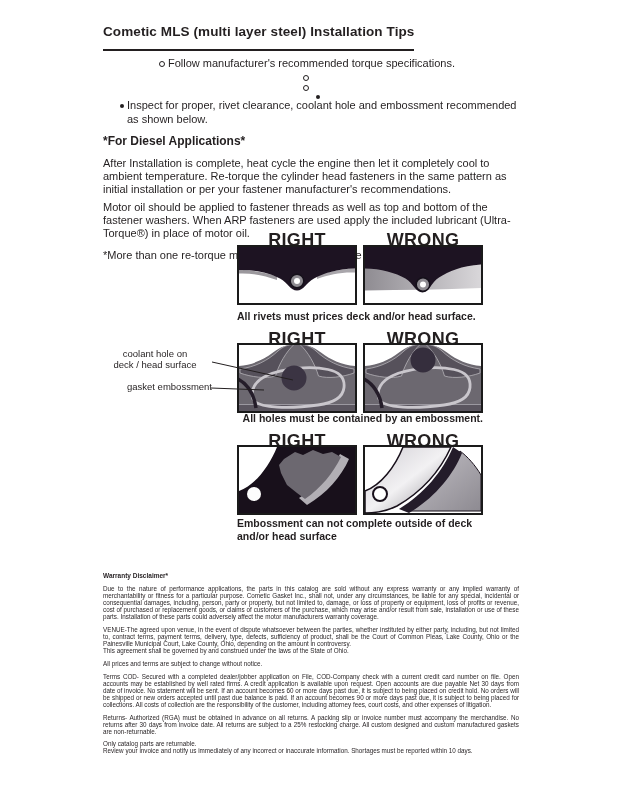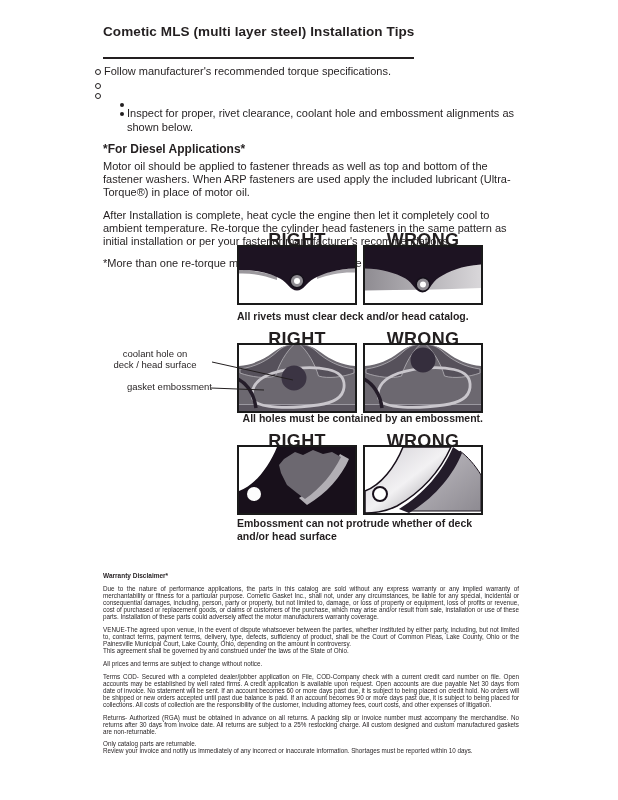--- a/index.html
+++ b/index.html
@@ -6,24 +6,24 @@
   body{background:#ffffff;}
   #page{
     position:relative;width:618px;height:800px;background:#ffffff;
     font-family:"Liberation Sans",sans-serif;color:#231f20;overflow:hidden;
   }
 
   
   #top-block{position:absolute;left:95px;top:22px;width:424px;}
   .doc-title{
     display:inline-block;margin-left:8px;font-size:13.5px;font-weight:bold;
-    border-bottom:2px solid #231f20;padding-bottom:18px;letter-spacing:.1px;
+    border-bottom:2px solid #231f20;padding-bottom:10px;letter-spacing:.1px;
   }
   ul.tips{list-style:none;margin:6px 0 0 0;padding:0;font-size:11px;line-height:13.5px;}
-  ul.tips li{display:flex;align-items:flex-start;}
+  ul.tips li{display:flex;align-items:flex-start;justify-content:center;}
   .marker-open{
     flex:0 0 auto;width:4px;height:4px;border:1px solid #231f20;border-radius:50%;
     margin:4px 3px 0 0;
   }
   .marker-fill{
     flex:0 0 auto;width:4px;height:4px;background:#231f20;border-radius:50%;
     margin:4.5px 3px 0 0;
   }
   li.sub{margin-left:25px;}
   .section-head{margin:8px 0 0 8px;font-size:12px;font-weight:bold;}
@@ -64,27 +64,27 @@
         <span class="marker-open"></span>
       </li>
       <li>
         <span class="marker-open"></span>
       </li>
       <li class="sub">
         <span class="marker-fill"></span>
       </li>
       <li class="sub">
         <span class="marker-fill"></span>
-        <span>Inspect for proper, rivet clearance, coolant hole and embossment alignments as shown below.</span>
+        <span>Inspect for proper, rivet clearance, coolant hole and embossment recommended as shown below.</span>
       </li>
     </ul>
 
     <div class="section-head">*For Diesel Applications*</div>
+    <p class="body-p sp">After Installation is complete, heat cycle the engine then let it completely cool to ambient temperature. Re-torque the cylinder head fasteners in the same pattern as initial installation or per your fastener manufacturer's recommendations.</p>
     <p class="body-p">Motor oil should be applied to fastener threads as well as top and bottom of the fastener washers. When ARP fasteners are used apply the included lubricant (Ultra-Torque®) in place of motor oil.</p>
-    <p class="body-p sp">After Installation is complete, heat cycle the engine then let it completely cool to ambient temperature. Re-torque the cylinder head fasteners in the same pattern as initial installation or per your fastener manufacturer's recommendations.</p>
     <p class="body-p sp">*More than one re-torque may be required to achieve proper fastener stretch*</p>
   </div>
 
   <div class="dg-head" style="left:237px;top:230px;">RIGHT</div>
   <div class="dg-head" style="left:363px;top:230px;">WRONG</div>
 
   <div class="panel" style="left:237px;top:245px;">
     <svg width="120" height="60" viewBox="0 0 120 60">
       <rect x="0" y="0" width="120" height="60" fill="#ffffff"></rect>
       <path d="M2,25 C16,25 28,27.5 40,31.5 L40,35 C28,30.5 16,28 2,28.5 Z" fill="#9b989d"></path>
@@ -104,21 +104,21 @@
         </linearGradient>
       </defs>
       <rect x="0" y="0" width="120" height="60" fill="#ffffff"></rect>
       <path d="M2,22.5 C40,23.5 85,23 118,19.5 L118,43 C80,44.5 40,45 2,45.5 Z" fill="url(#g-r1w)"></path>
       <path d="M2,2 H118 V19.5 C98,21 86,26 76,32.5 C68,37.5 66,47.5 59.5,47.5 C53,47.5 50.5,38.5 42.5,33.5 C32.5,28 18,23.5 2,23.5 Z" fill="#1d1322"></path>
       <circle cx="60" cy="39.5" r="6.8" fill="#8f8c92" stroke="#15101a" stroke-width="1.5"></circle>
       <circle cx="60" cy="39.5" r="3" fill="#ffffff"></circle>
       <rect x="1" y="1" width="118" height="58" fill="none" stroke="#1a1a1a" stroke-width="2"></rect>
     </svg>
   </div>
-  <div class="dg-caption" style="left:237px;top:310px;">All rivets must clear deck and/or head catalog.</div>
+  <div class="dg-caption" style="left:237px;top:310px;">All rivets must prices deck and/or head surface.</div>
 
   <div class="dg-head" style="left:237px;top:329px;">RIGHT</div>
   <div class="dg-head" style="left:363px;top:329px;">WRONG</div>
 
   <div class="callout" style="top:348px;text-align:center;">coolant hole on
 deck / head surface</div>
   <div class="callout" style="top:381px;">gasket embossment</div>
   <svg id="pointer-lines" width="92" height="46" viewBox="0 0 92 46">
     <line x1="4" y1="10" x2="85" y2="28" stroke="#231f20" stroke-width="1"></line>
     <line x1="3" y1="36" x2="56" y2="38" stroke="#231f20" stroke-width="1"></line>
@@ -181,21 +181,21 @@
         </linearGradient>
       </defs>
       <rect x="0" y="0" width="120" height="70" fill="#ffffff"></rect>
       <path d="M97,6 C88,28 70,50 45,66 L118,66 L118,30 C112,20 105,12 97,6 Z" fill="url(#g-r3w-sub)" stroke="#18101b" stroke-width="1"></path>
       <path d="M90,2 C80,26 61,49 36,64 L46,68 C70,54 90,31 99,8 Z" fill="#241c2a"></path>
       <path d="M40,2 L88,2 C78,24 60,46 34,61 C23,66.5 12,68 2,68 L2,46 C18,40 32,22 40,2 Z" fill="url(#g-r3w-main)" stroke="#18101b" stroke-width="1.5"></path>
       <circle cx="17" cy="49" r="7" fill="#ffffff" stroke="#18101b" stroke-width="2"></circle>
       <rect x="1" y="1" width="118" height="68" fill="none" stroke="#1a1a1a" stroke-width="2"></rect>
     </svg>
   </div>
-  <div class="dg-caption" style="left:237px;top:517px;width:250px;">Embossment can not protrude whether of deck
+  <div class="dg-caption" style="left:237px;top:517px;width:250px;">Embossment can not complete outside of deck
 and/or head surface</div>
 
   <div id="disclaimer">
     <div class="d-head">Warranty Disclaimer*</div>
     <p>Due to the nature of performance applications, the parts in this catalog are sold without any express warranty or any implied warranty of merchantability or fitness for a particular purpose.  Cometic Gasket Inc., shall not, under any circumstances, be liable for any special, incidental or consequential damages, including, person, party or property, but not limited to, damage, or loss of property or equipment, loss of profits or revenue, cost of purchased or replacement goods, or claims of customers of the purchase, which may arise and/or result from sale, installation or use of these parts.  Installation of these parts could adversely affect the motor manufacturers warranty coverage.</p>
     <p>VENUE-The agreed upon venue, in the event of dispute whatsoever between the parties, whether instituted by either party, including, but not limited to, contract terms, payment terms, delivery, type, defects, sufficiency of product, shall be the Court of Common Pleas, Lake County, Ohio or the Painesville Municipal Court, Lake County, Ohio, depending on the amount in controversy.
 This agreement shall be governed by and construed under the laws of the State of Ohio.</p>
     <p>All prices and terms are subject to change without notice.</p>
     <p>Terms COD- Secured with a completed dealer/jobber application on File, COD-Company check with a current credit card number on file.  Open accounts may be established by well rated firms.  A credit application is available upon request.  Open accounts are due payable Net 30 days from date of invoice.  No statement will be sent.  If an account becomes 60 or more days past due, it is subject to being placed on credit hold.  No orders will be shipped or new orders accepted until past due balance is paid.  If an account becomes 90 or more days past due, it is subject to being placed for collections.  All costs of collection are the responsibility of the customer, including attorney fees, court costs, and other expenses of litigation.</p>
     <p>Returns- Authorized (RGA) must be obtained in advance on all returns.  A packing slip or invoice number must accompany the merchandise.  No returns after 30 days from invoice date.  All returns are subject to a 25% restocking charge.  All custom designed and custom manufactured gaskets are non-returnable.</p>

